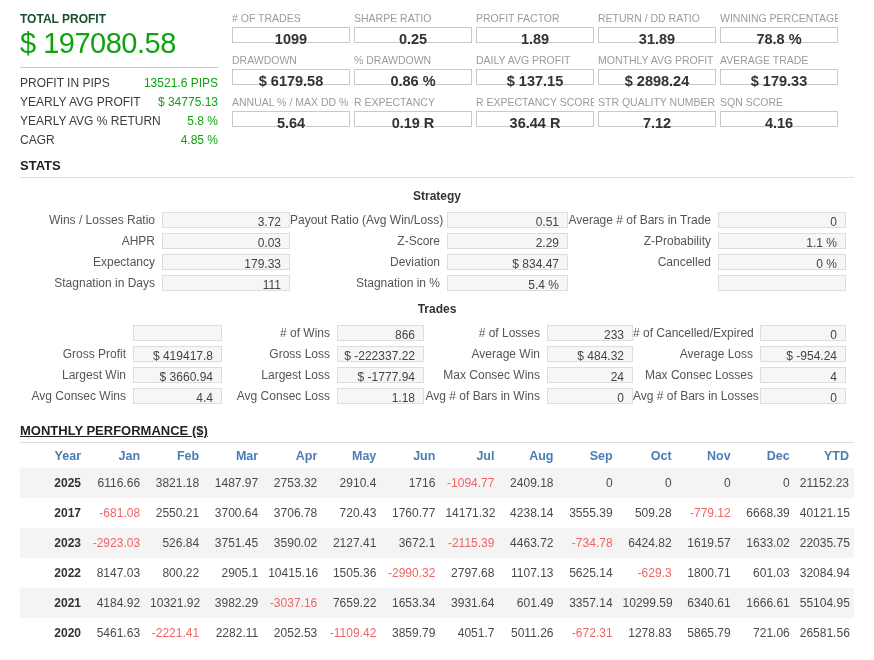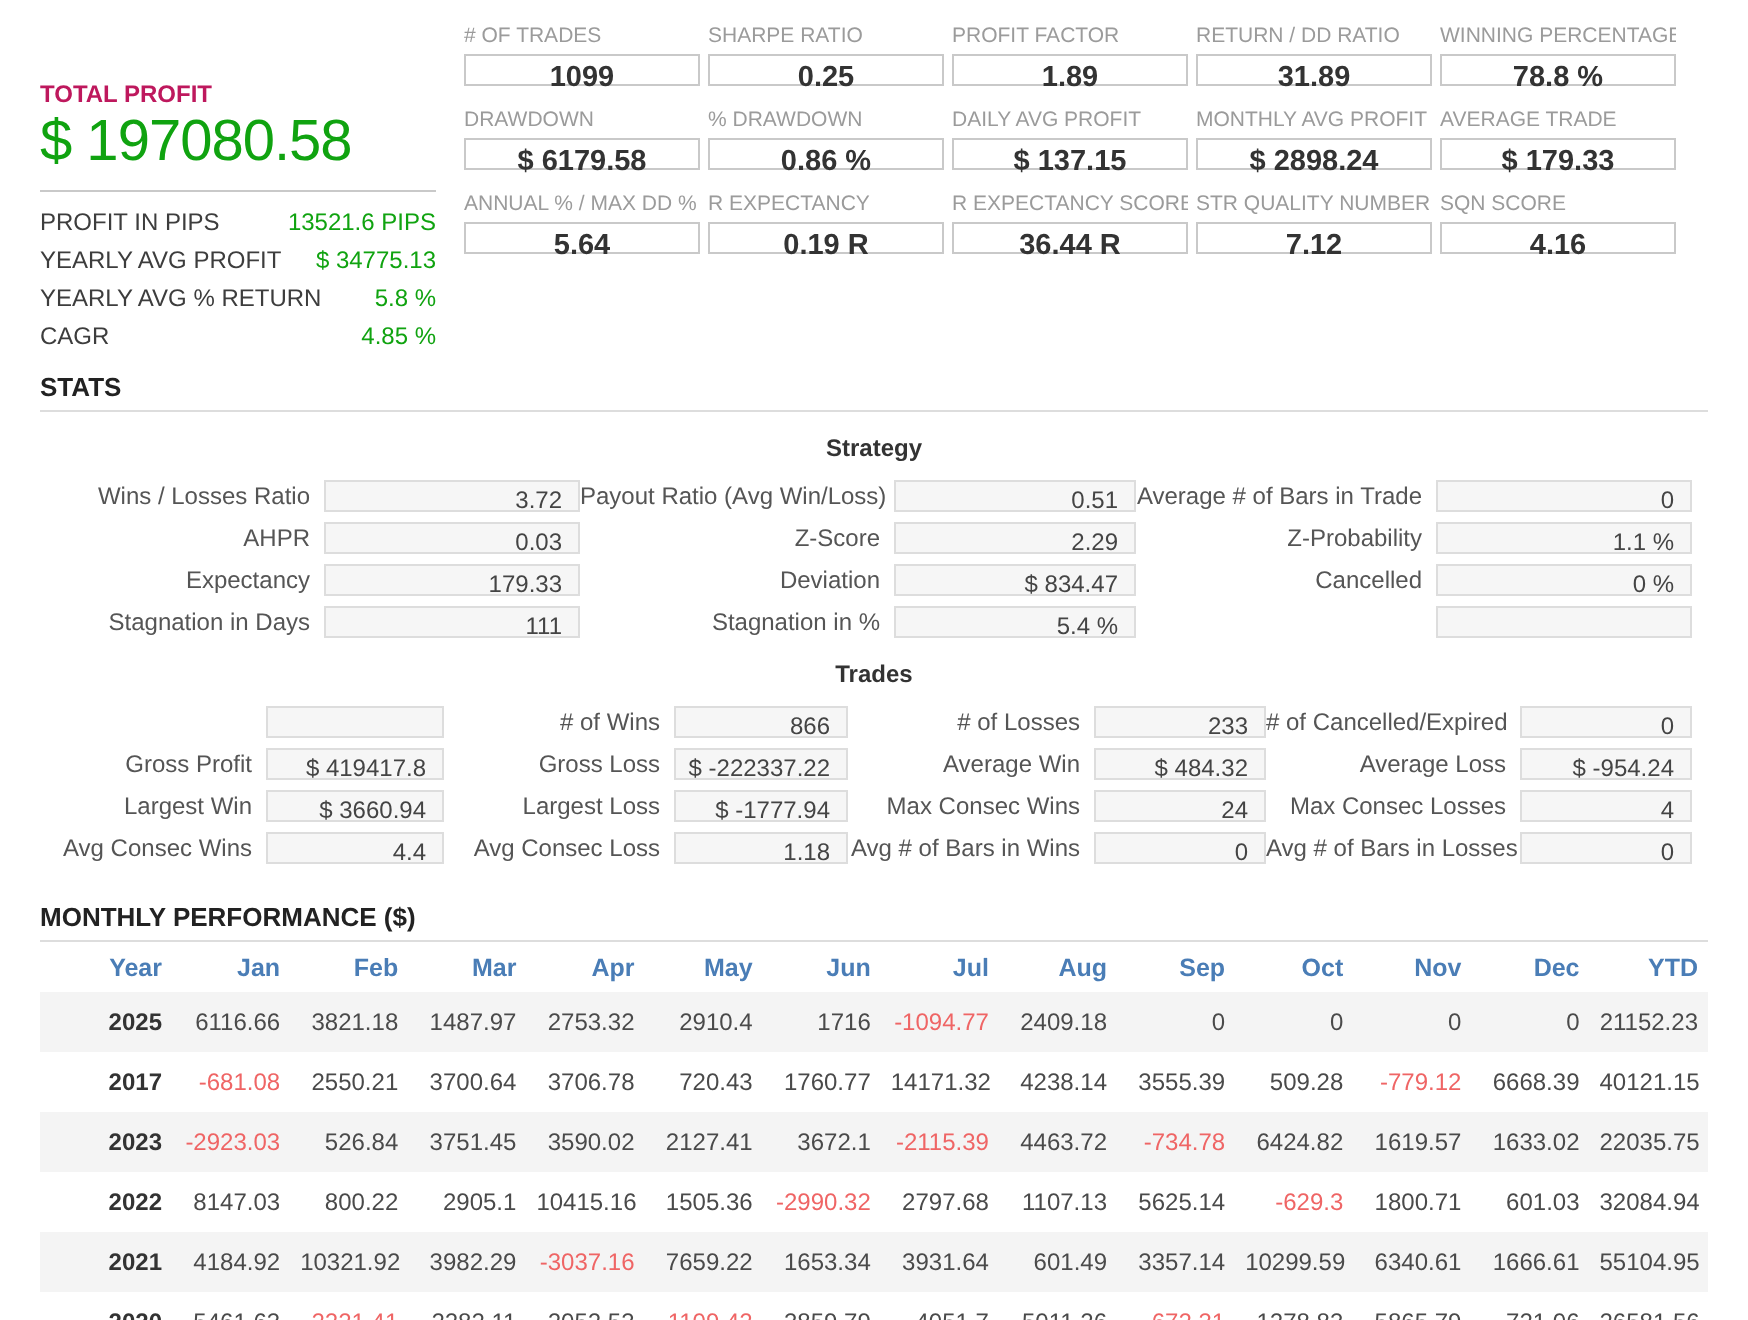--- a/index.html
+++ b/index.html
@@ -7,21 +7,21 @@
   body {
     width: 874px; height: 660px; overflow: hidden;
     background: #ffffff;
     font-family: "Liberation Sans", sans-serif;
     font-size: 12px; color: #444;
   }
 
   
   .top { display: flex; padding: 12px 20px 0 20px; }
   .summary { width: 212px; flex: 0 0 212px; }
-  .summary-title { font-weight: bold; font-size: 12px; color: #be185d; margin-top: 28px; }
+  .summary-title { font-weight: bold; font-size: 12px; color: #14532d; }
   .summary-total { color: var(--green); font-weight: normal; font-size: 29px; margin-top: 1px; letter-spacing: -0.5px; }
   .summary-sep { border: none; border-top: 1px solid #c9c9c9; margin: 7px 0 5px 0; width: 198px; }
   .srow { display: flex; justify-content: space-between; padding: 2.5px 14px 2.5px 0; color: #3d3d3d; }
   .srow .s-val { color: var(--green); }
 
   .metrics { display: grid; grid-template-columns: repeat(5, 118px); column-gap: 4px; row-gap: 11px; align-content: start; }
   .metric { }
   .m-label { color: #9b9b9b; font-size: 10.5px; margin-bottom: 3px; white-space: nowrap; overflow: hidden; }
   .m-box { border: 1px solid #c9c9c9; background: #fff; height: 16px; line-height: 22px; text-align: center;
            font-weight: bold; font-size: 14.5px; color: #333; }
@@ -33,21 +33,21 @@
 
   
   .sgrid { display: grid; margin: 0 20px; row-gap: 5px; }
   .sgrid.strategy { grid-template-columns: 142px 128px 157px 121px 150px 128px; }
   .sgrid.trades   { grid-template-columns: 113px 89px 115px 87px 123px 86px 127px 86px; }
   .cell-label { align-self: center; text-align: right; padding-right: 7px; color: #555; white-space: nowrap; overflow: hidden; }
   .cell-box { background: #f6f6f6; border: 1px solid #ddd; height: 16px; line-height: 18px;
               text-align: right; padding-right: 8px; color: #444; }
 
   
-  .monthly-head { margin-top: 19px; }
+  .monthly-head { margin-top: 19px; text-decoration: underline; }
   table.monthly { margin: 0 20px; border-collapse: collapse; width: 834px; table-layout: fixed; }
   table.monthly col.c-year { width: 66px; }
   table.monthly th { color: var(--blue); font-weight: bold; text-align: right; padding: 6px 5px 5px 5px; font-size: 12.5px; }
   table.monthly td { text-align: right; padding: 8px 5px; color: #4a4a4a; white-space: nowrap; }
   table.monthly td.year { font-weight: bold; color: #333; }
   table.monthly tr.alt { background: #f4f4f4; }
   table.monthly td.neg { color: var(--red); }
 </style>
 </head>
 <body>

